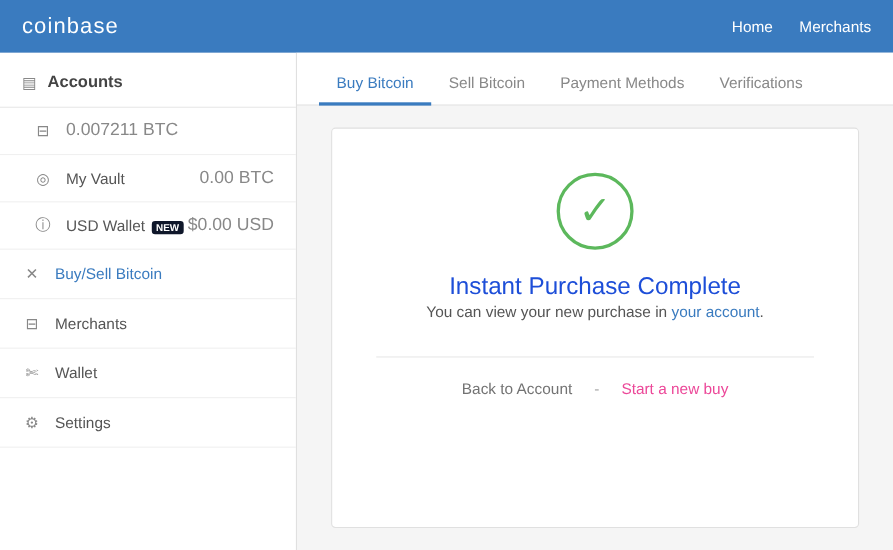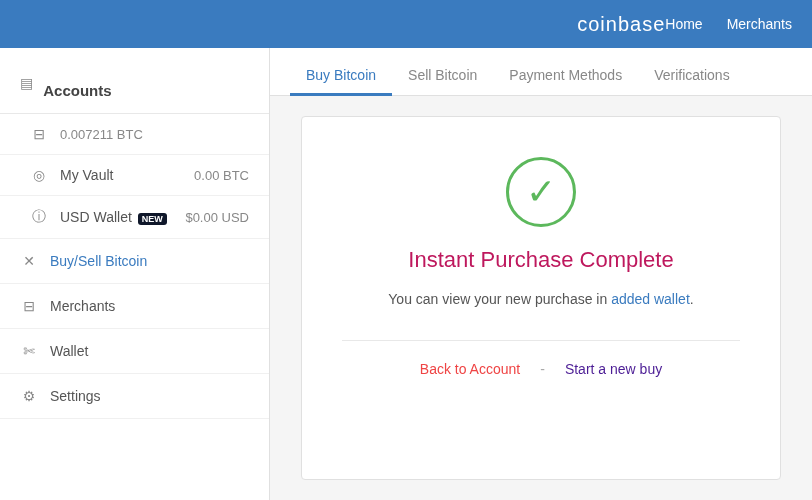--- a/index.html
+++ b/index.html
@@ -4,21 +4,21 @@
   <style>
     * { margin: 0; padding: 0; box-sizing: border-box; }
     body { font-family: -apple-system, BlinkMacSystemFont, 'Segoe UI', Helvetica, Arial, sans-serif; font-size: 14px; color: #333; background: #f5f5f5; width: 812px; height: 500px; overflow: hidden; }
 
     
     #header {
       background: #3a7bbf;
       height: 48px;
       display: flex;
       align-items: center;
-      justify-content: flex-end;
+      justify-content: space-between;
       padding: 0 20px;
     }
     #header .logo {
       color: white;
       font-size: 20px;
       font-weight: 300;
       letter-spacing: 1px;
     }
     #header .nav-links {
       display: flex;
@@ -54,21 +54,20 @@
     }
     .sidebar-section-header .section-icon {
       color: #888;
       margin-right: 10px;
       font-size: 14px;
     }
     .sidebar-section-header .section-title {
       font-size: 15px;
       font-weight: 600;
       color: #444;
-      margin-top: 16px;
     }
 
     .sidebar-item {
       display: flex;
       align-items: center;
       padding: 12px 20px 12px 30px;
       border-bottom: 1px solid #f0f0f0;
       cursor: pointer;
     }
     .sidebar-item .item-icon {
@@ -78,21 +77,21 @@
       width: 18px;
       text-align: center;
     }
     .sidebar-item .item-label {
       flex: 1;
       color: #555;
       font-size: 14px;
     }
     .sidebar-item .item-value {
       color: #888;
-      font-size: 13px;
+      font-size: 16px;
     }
     .sidebar-item .badge-new {
       background: #0f172a;
       color: white;
       font-size: 9px;
       font-weight: 700;
       padding: 1px 4px;
       border-radius: 3px;
       margin-left: 6px;
       text-transform: uppercase;
@@ -188,22 +187,21 @@
     }
     .success-icon-circle .checkmark {
       color: #5cb85c;
       font-size: 36px;
       line-height: 1;
     }
 
     .success-title {
       font-size: 22px;
       font-weight: 400;
-      color: #be185d;
-      margin-bottom: 16px;
+      color: #1d4ed8;
     }
 
     .success-detail {
       font-size: 14px;
       font-weight: 700;
       color: #333;
       margin-bottom: 12px;
       line-height: 1.5;
     }
 
@@ -225,29 +223,29 @@
       margin-bottom: 20px;
     }
 
     .success-actions {
       display: flex;
       align-items: center;
       gap: 20px;
       font-size: 14px;
     }
     .success-actions .action-link {
-      color: #ef4444;
+      color: #737373;
       cursor: pointer;
       text-decoration: none;
     }
     .success-actions .separator {
       color: #aaa;
     }
     .success-actions .action-link.primary {
-      color: #4c1d95;
+      color: #ec4899;
       font-weight: 500;
     }
   </style>
 </head>
 <body>
 
 <div id="header">
   <span class="logo">coinbase</span>
   <div class="nav-links">
     <a>Home</a>
@@ -318,21 +316,21 @@
       <div class="success-card">
 
         <div class="success-icon-circle">
           <span class="checkmark">✓</span>
         </div>
 
         <div class="success-title">Instant Purchase Complete</div>
 
 
         <div class="success-note">
-          <span>You can view your new purchase in </span><a>added wallet</a><span>.</span>
+          <span>You can view your new purchase in </span><a>your account</a><span>.</span>
         </div>
 
         <hr class="success-divider">
 
         <div class="success-actions">
           <a class="action-link">Back to Account</a>
           <span class="separator">-</span>
           <a class="action-link primary">Start a new buy</a>
         </div>
 

